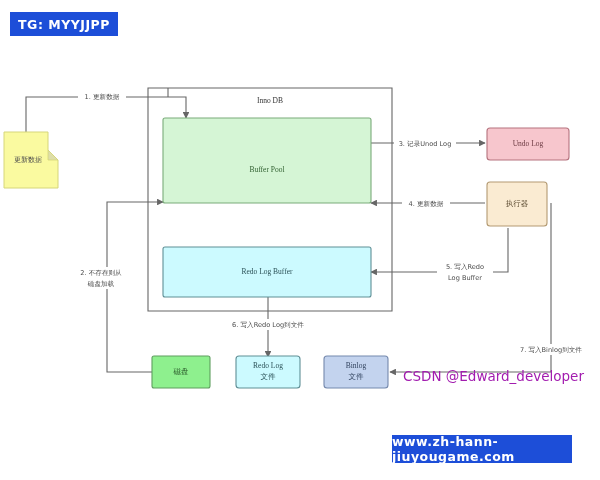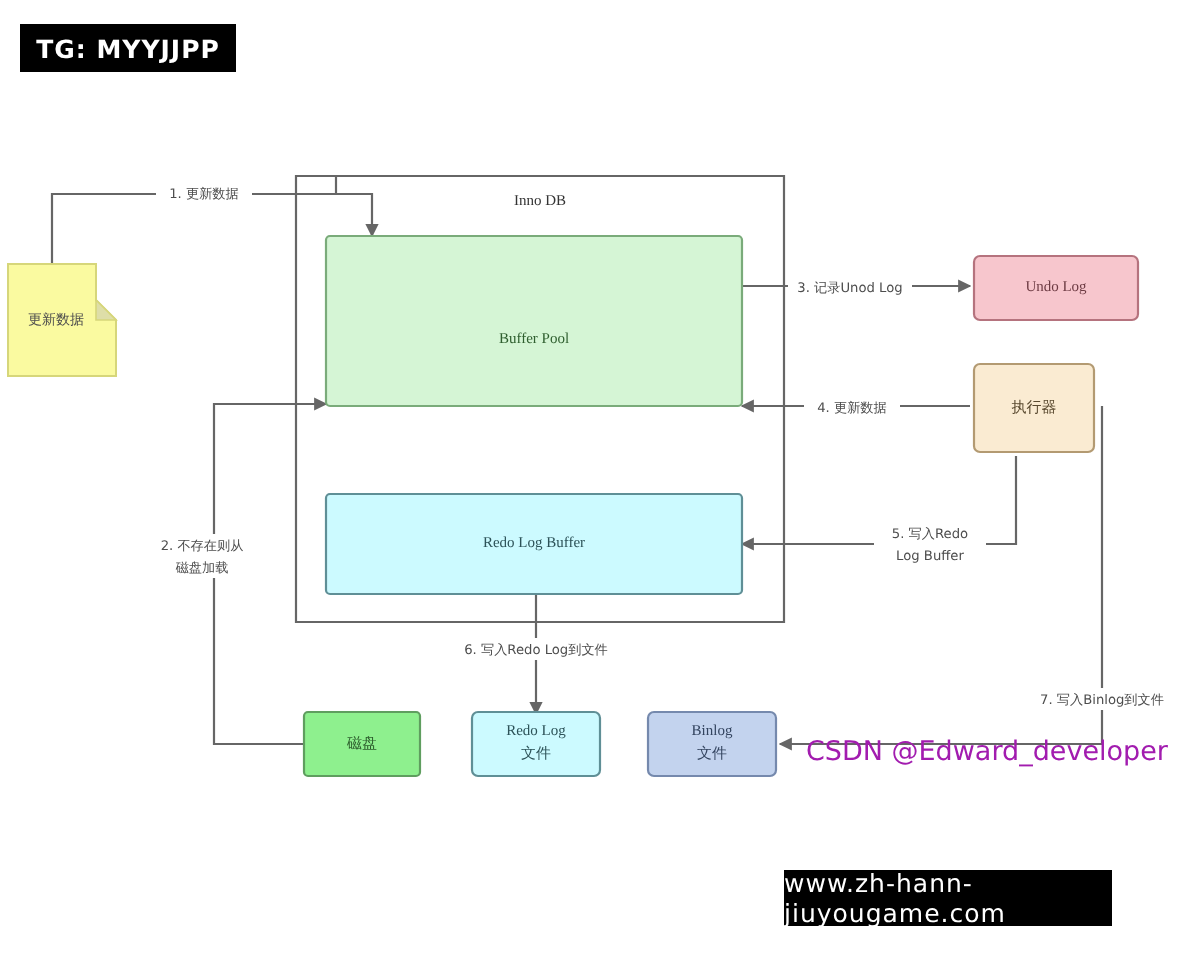--- a/index.html
+++ b/index.html
@@ -18,44 +18,44 @@
     position: absolute;
     left: 0;
     top: 0;
     width: 600px;
     height: 480px;
   }
 
   
   .badge {
     position: absolute;
-    background: #000000;
+    background: #1d4ed8;
     color: #ffffff;
     font-family: "DejaVu Sans", "Liberation Sans", sans-serif;
     letter-spacing: 0.5px;
     display: flex;
     align-items: center;
     justify-content: center;
     z-index: 40;
   }
   #tg-badge {
     left: 10px;
     top: 12px;
     width: 108px;
     height: 24px;
     font-size: 12.5px;
     font-weight: 700;
   }
   #site-badge {
     left: 392px;
     top: 435px;
-    width: 164px;
+    width: 180px;
     height: 28px;
     font-size: 12.5px;
-    font-weight: 400;
+    font-weight: 700;
   }
 
   
   #csdn-watermark {
     position: absolute;
     left: 403px;
     top: 368px;
     font-family: "DejaVu Sans", "Liberation Sans", sans-serif;
     font-size: 13.5px;
     color: #a21caf;

